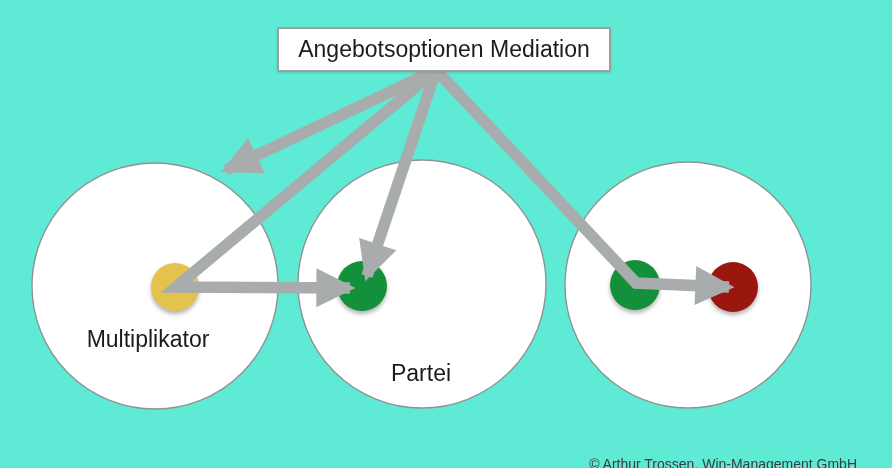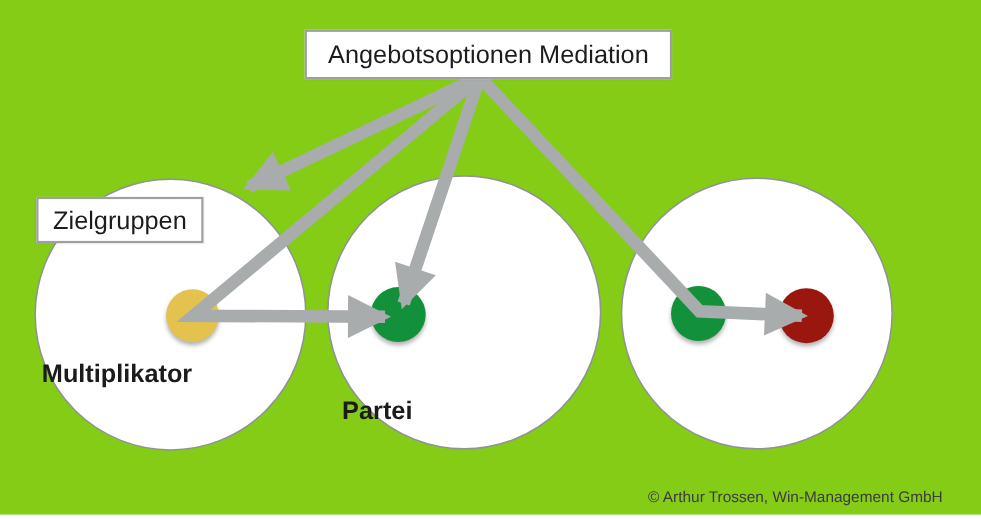--- a/index.html
+++ b/index.html
@@ -1,46 +1,46 @@
 <!DOCTYPE html>
 <html><head>
 <meta charset="utf-8">
 <style>
   html,body{margin:0;padding:0;background:#ffffff;}
   .canvas{
     position:relative;
     width:892px;height:468px;
-    background:#84cc16;
+    background:#5eead4;
     font-family:"Liberation Sans", sans-serif;
     overflow:hidden;
   }
   .diagram-svg{position:absolute;left:0;top:0;z-index:1;}
   .venn{fill:#ffffff;stroke:#8F9394;stroke-width:1.4;}
   .arrow{stroke:#A9ACAC;stroke-width:11.5;fill:none;stroke-linejoin:miter;}
   .arrow-head{fill:#A9ACAC;}
   .dot{filter:drop-shadow(0 3px 2px rgba(0,0,0,0.30));}
   .label-box{
     position:absolute;z-index:2;
     background:#ffffff;border:2px solid #9DA0A0;
     display:flex;align-items:center;justify-content:center;
     font-size:23px;color:#1c1c1c;white-space:nowrap;
     box-shadow:0 1px 2px rgba(0,0,0,0.12);
   }
   .title-box{left:277px;top:27px;width:330px;height:41px;}
   .group-box{left:33px;top:179px;width:148px;height:38px;}
   .circle-label{
     position:absolute;z-index:2;width:220px;
-    font-size:23px;color:#1b1b1b;white-space:nowrap;font-weight:bold;
+    text-align:center;font-size:23px;color:#1b1b1b;white-space:nowrap;
   }
   .lbl-multiplikator{left:38px;top:326px;}
   .lbl-partei{left:311px;top:324px;margin-top:36px;}
   .lbl-partei-gegner{left:590px;top:325px;}
   .copyright{
     position:absolute;z-index:2;
-    right:35px;top:443px;
+    right:35px;top:456px;
     font-size:14px;color:#3c3c3c;white-space:nowrap;margin-left:12px;
   }
 </style>
 </head>
 <body>
 
 <div class="canvas">
 
   <svg class="diagram-svg" width="892" height="472" viewBox="0 0 892 472">
     <defs>
@@ -61,22 +61,19 @@
     <line class="arrow" x1="436" y1="70" x2="226" y2="170" marker-end="url(#ah)"></line>
     <polyline class="arrow" points="436,70 176,287 350,288" marker-end="url(#ah)"></polyline>
     <line class="arrow" x1="436" y1="70" x2="367" y2="276" marker-end="url(#ah)"></line>
     <polyline class="arrow" points="436,70 636,283 729,287" marker-end="url(#ah)"></polyline>
   </svg>
 
   <div class="label-box title-box">
     <span>Angebotsoptionen Mediation</span>
   </div>
 
-  <div class="label-box group-box">
-    <span>Zielgruppen</span>
-  </div>
 
   <div class="circle-label lbl-multiplikator">Multiplikator</div>
   <div class="circle-label lbl-partei">Partei</div>
 
   <div class="copyright">© Arthur Trossen, Win-Management GmbH</div>
 
 </div>
 
 </body></html>

